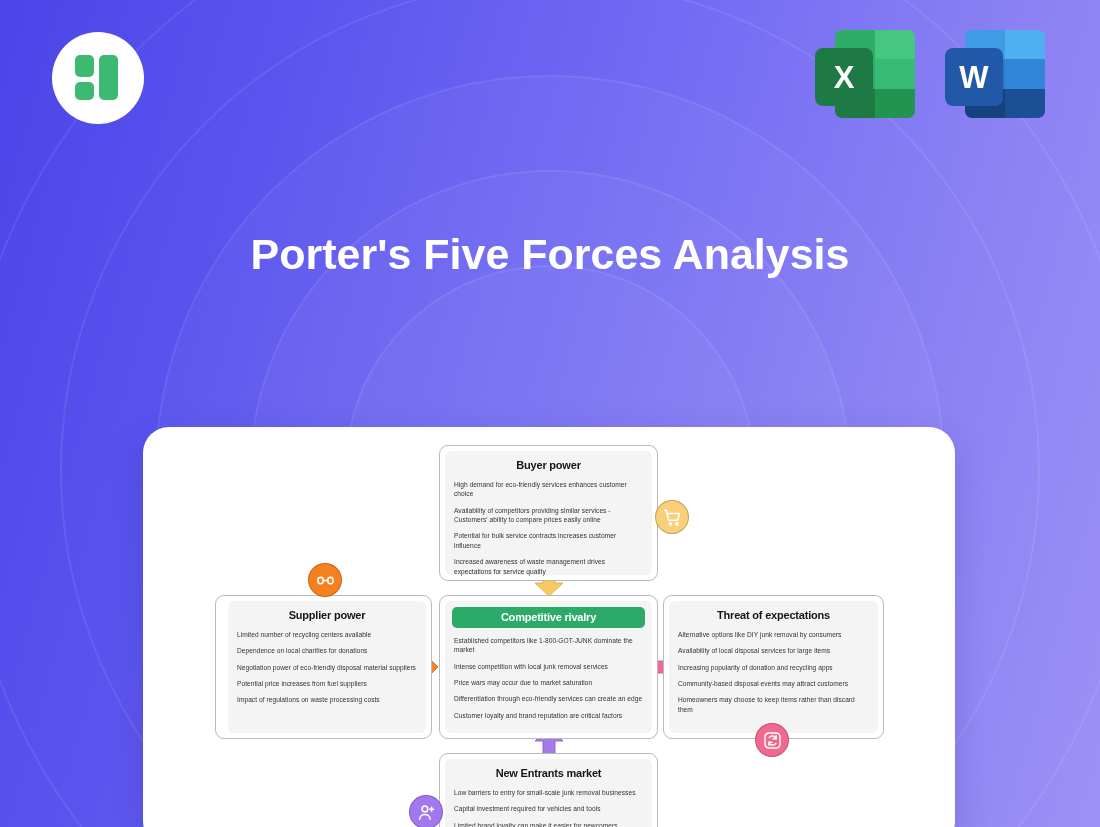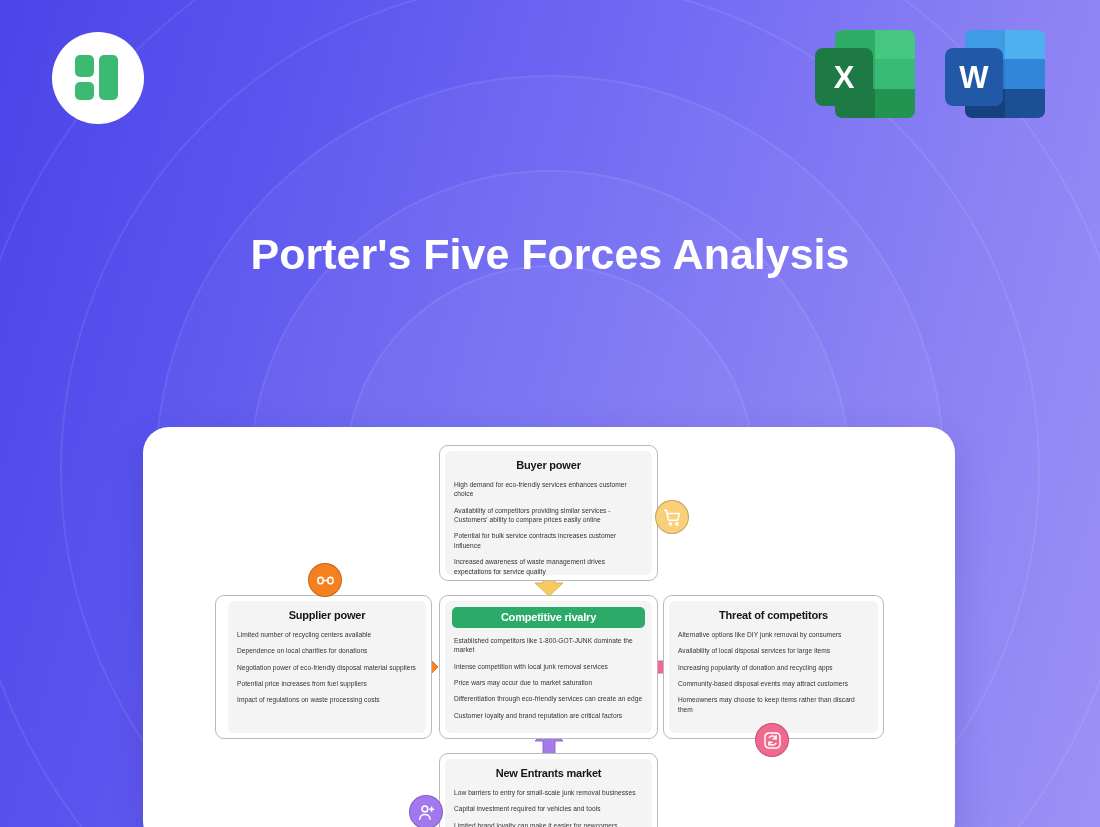--- a/index.html
+++ b/index.html
@@ -266,21 +266,21 @@
             <li>Intense competition with local junk removal services</li>
             <li>Price wars may occur due to market saturation</li>
             <li>Differentiation through eco-friendly services can create an edge</li>
             <li>Customer loyalty and brand reputation are critical factors</li>
           </ul>
         </div>
       </div>
 
       <div class="force box-subst">
         <div class="force-inner">
-          <h3>Threat of competitors</h3>
+          <h3>Threat of expectations</h3>
           <ul>
             <li>Alternative options like DIY junk removal by consumers</li>
             <li>Availability of local disposal services for large items</li>
             <li>Increasing popularity of donation and recycling apps</li>
             <li>Community-based disposal events may attract customers</li>
             <li>Homeowners may choose to keep items rather than discard them</li>
           </ul>
         </div>
       </div>
 

